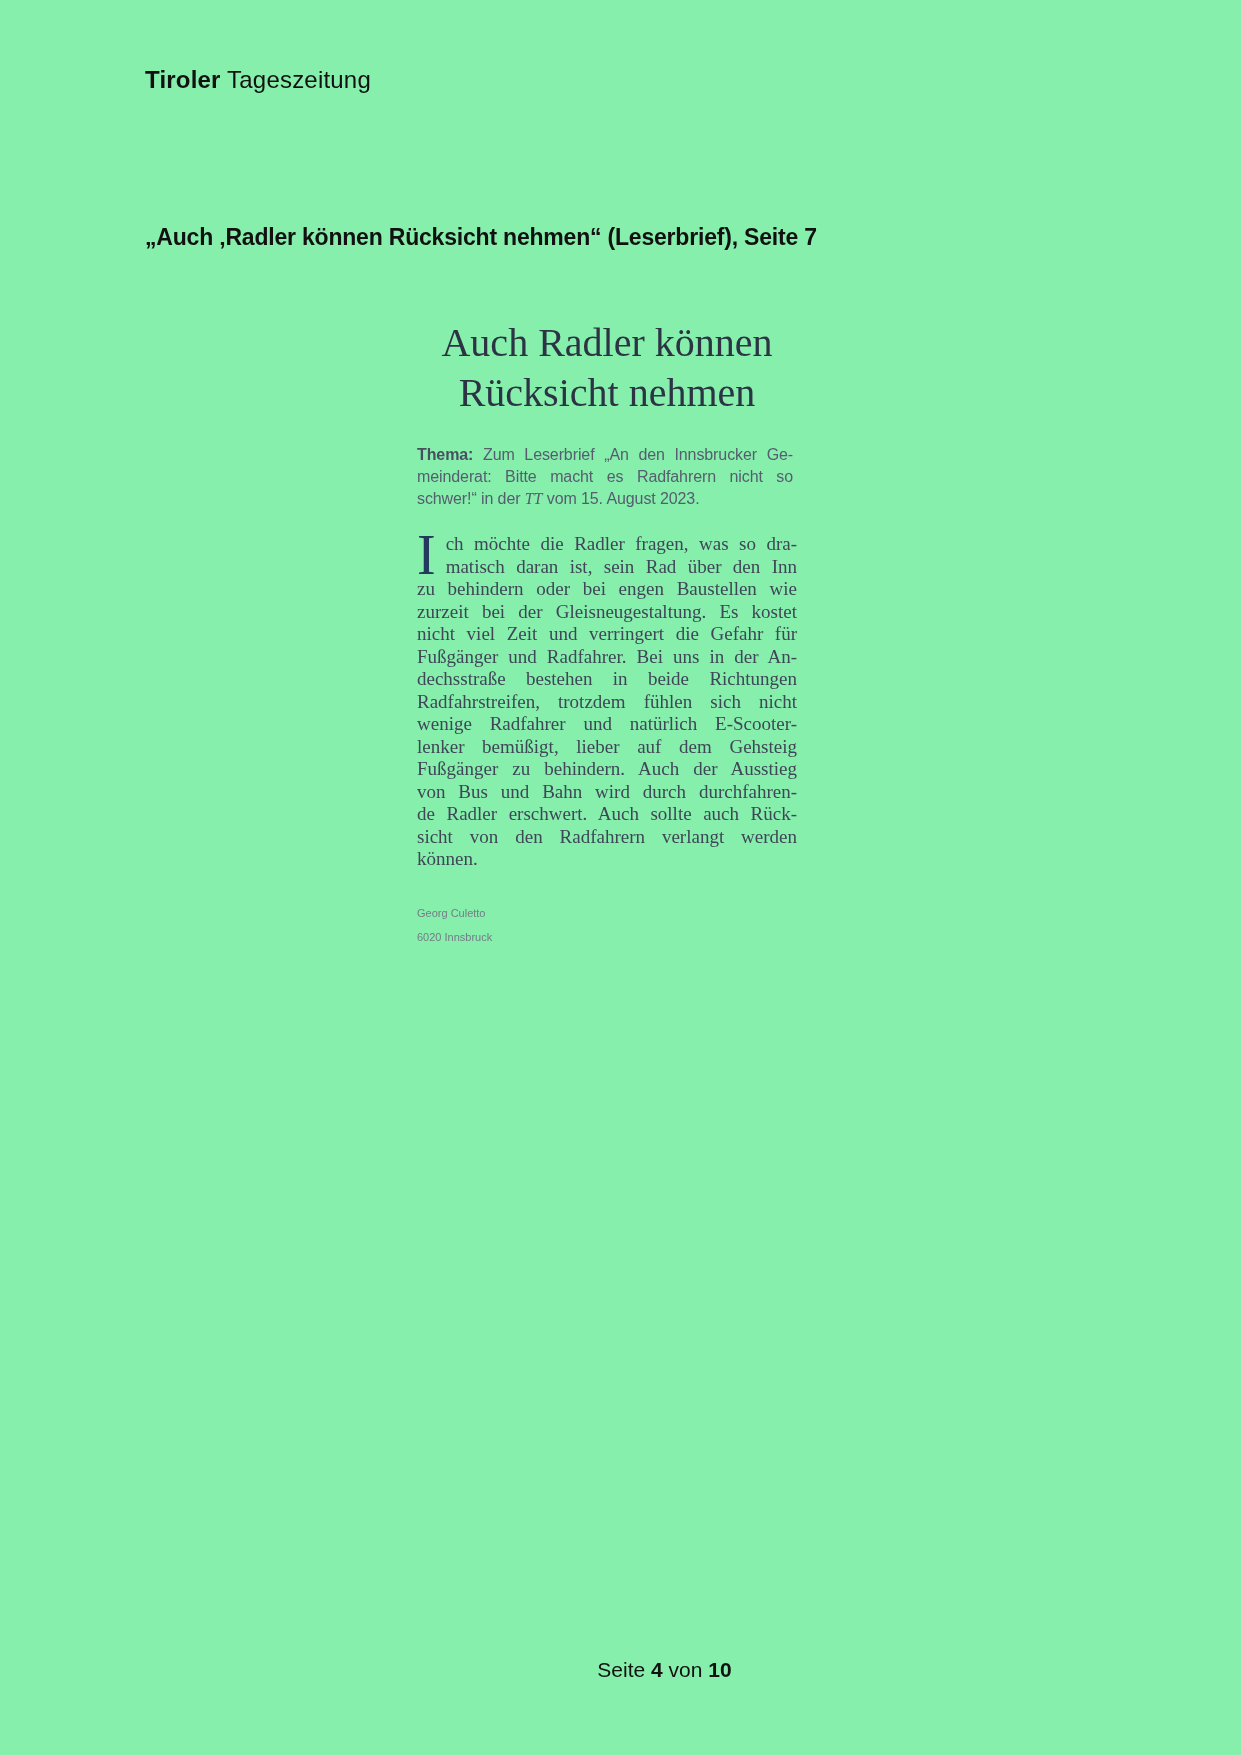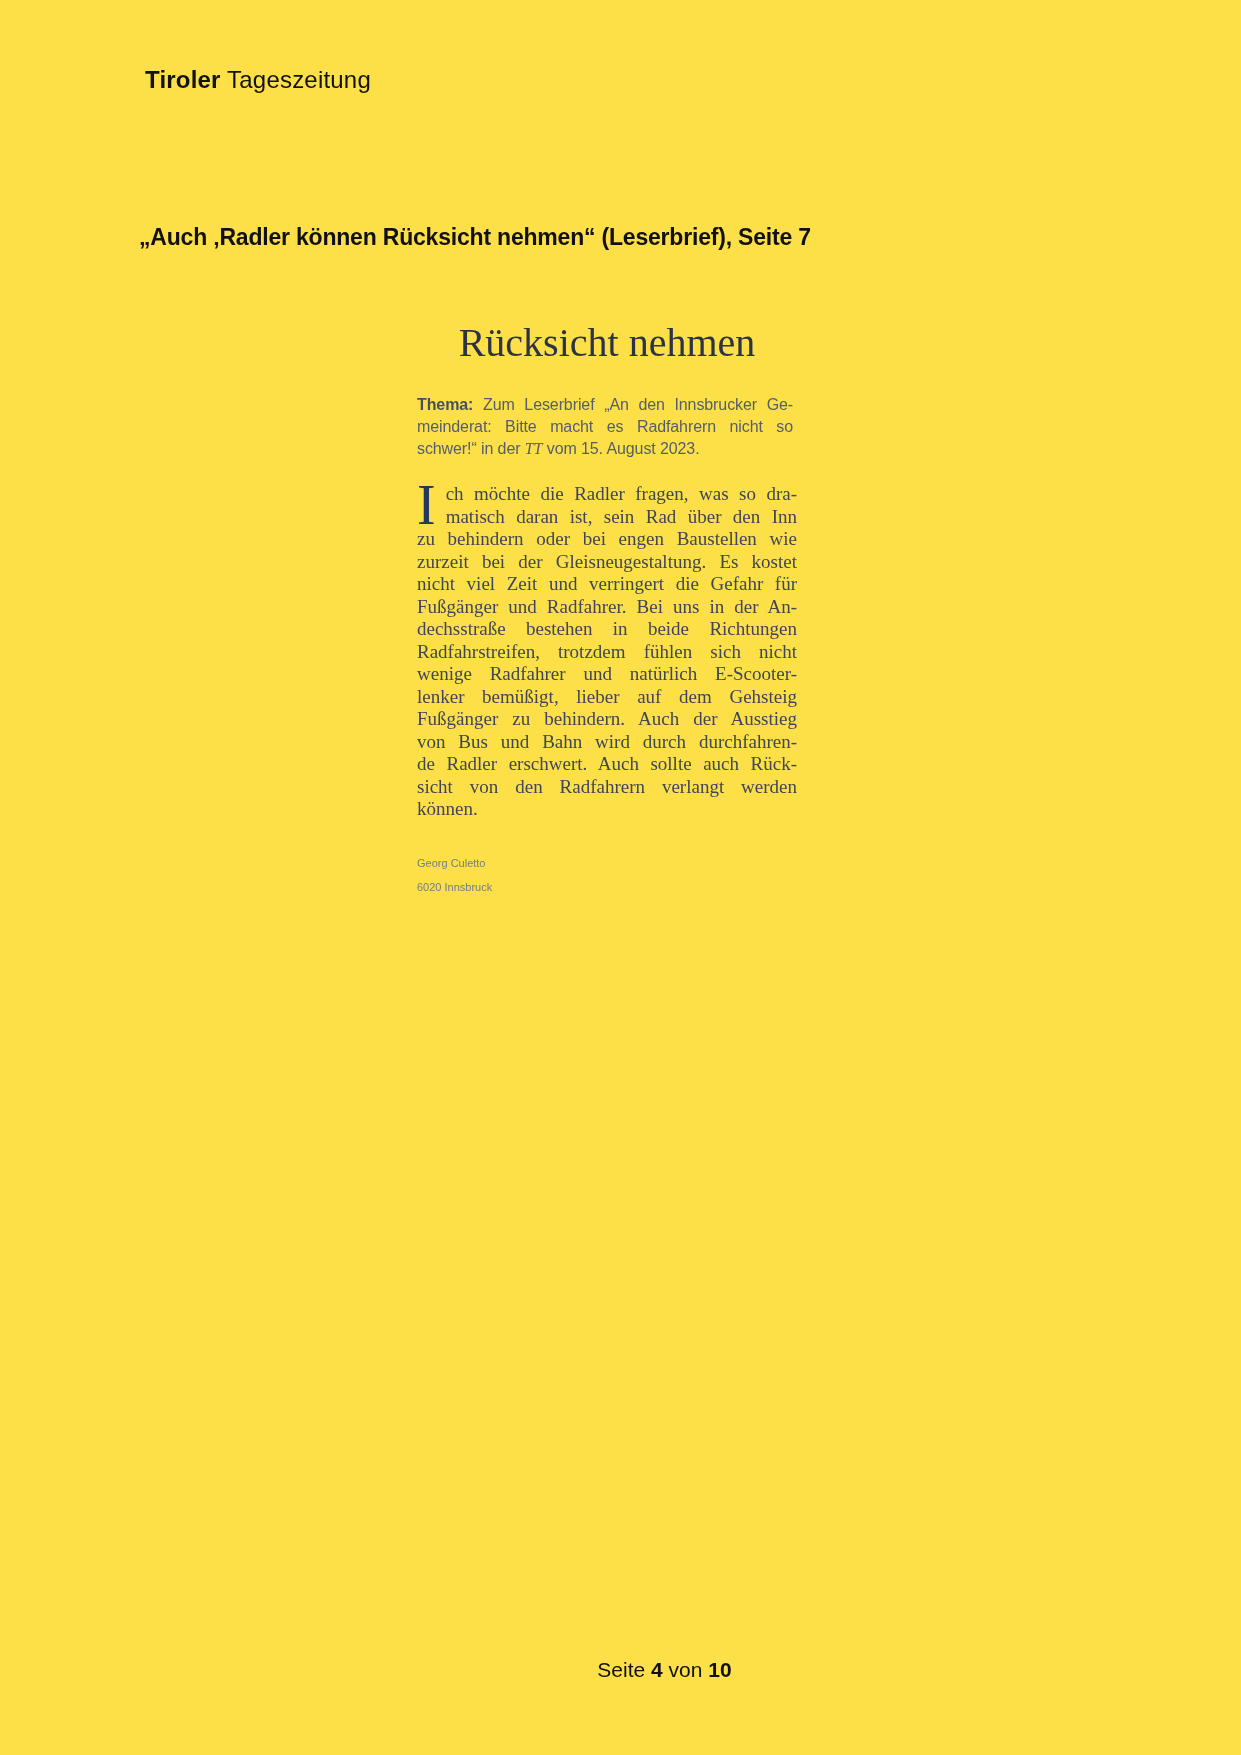--- a/index.html
+++ b/index.html
@@ -1,40 +1,40 @@
 <!DOCTYPE html>
 <html><head>
 <meta charset="utf-8">
 <style>
   html, body { margin: 0; padding: 0; background: #e8e8e8; }
   .page {
     position: relative;
     width: 1241px;
     height: 1755px;
-    background: #fde047;
+    background: #86efac;
     margin: 0 auto;
     overflow: hidden;
     font-family: "Liberation Sans", sans-serif;
   }
 
   
   .masthead {
     position: absolute;
     left: 145px;
     top: 66px;
     font-size: 24px;
     color: #111111;
     letter-spacing: 0.2px;
   }
   .masthead .bold { font-weight: bold; }
 
   
   .headline {
     position: absolute;
-    left: 139px;
+    left: 145px;
     top: 224px;
     margin: 0;
     font-size: 23px;
     font-weight: bold;
     color: #111111;
     letter-spacing: -0.2px;
   }
 
   
   .clipping {
@@ -109,20 +109,21 @@
 
   <div class="masthead">
     <span class="bold">Tiroler</span><span> Tageszeitung</span>
   </div>
 
   <h1 class="headline">„Auch ‚Radler können Rücksicht nehmen“ (Leserbrief), Seite 7</h1>
 
   <article class="clipping">
 
     <h2 class="article-title">
+      <span class="tline">Auch Radler können</span>
       <span class="tline">Rücksicht nehmen</span>
     </h2>
 
     <div class="thema">
       <div class="jl"><b>Thema:</b><span> Zum Leserbrief „An den Innsbrucker Ge-</span></div>
       <div class="jl">meinderat: Bitte macht es Radfahrern nicht so</div>
       <div><span>schwer!“ in der </span><i>TT</i><span> vom 15. August 2023.</span></div>
     </div>
 
     <div class="article-body">

